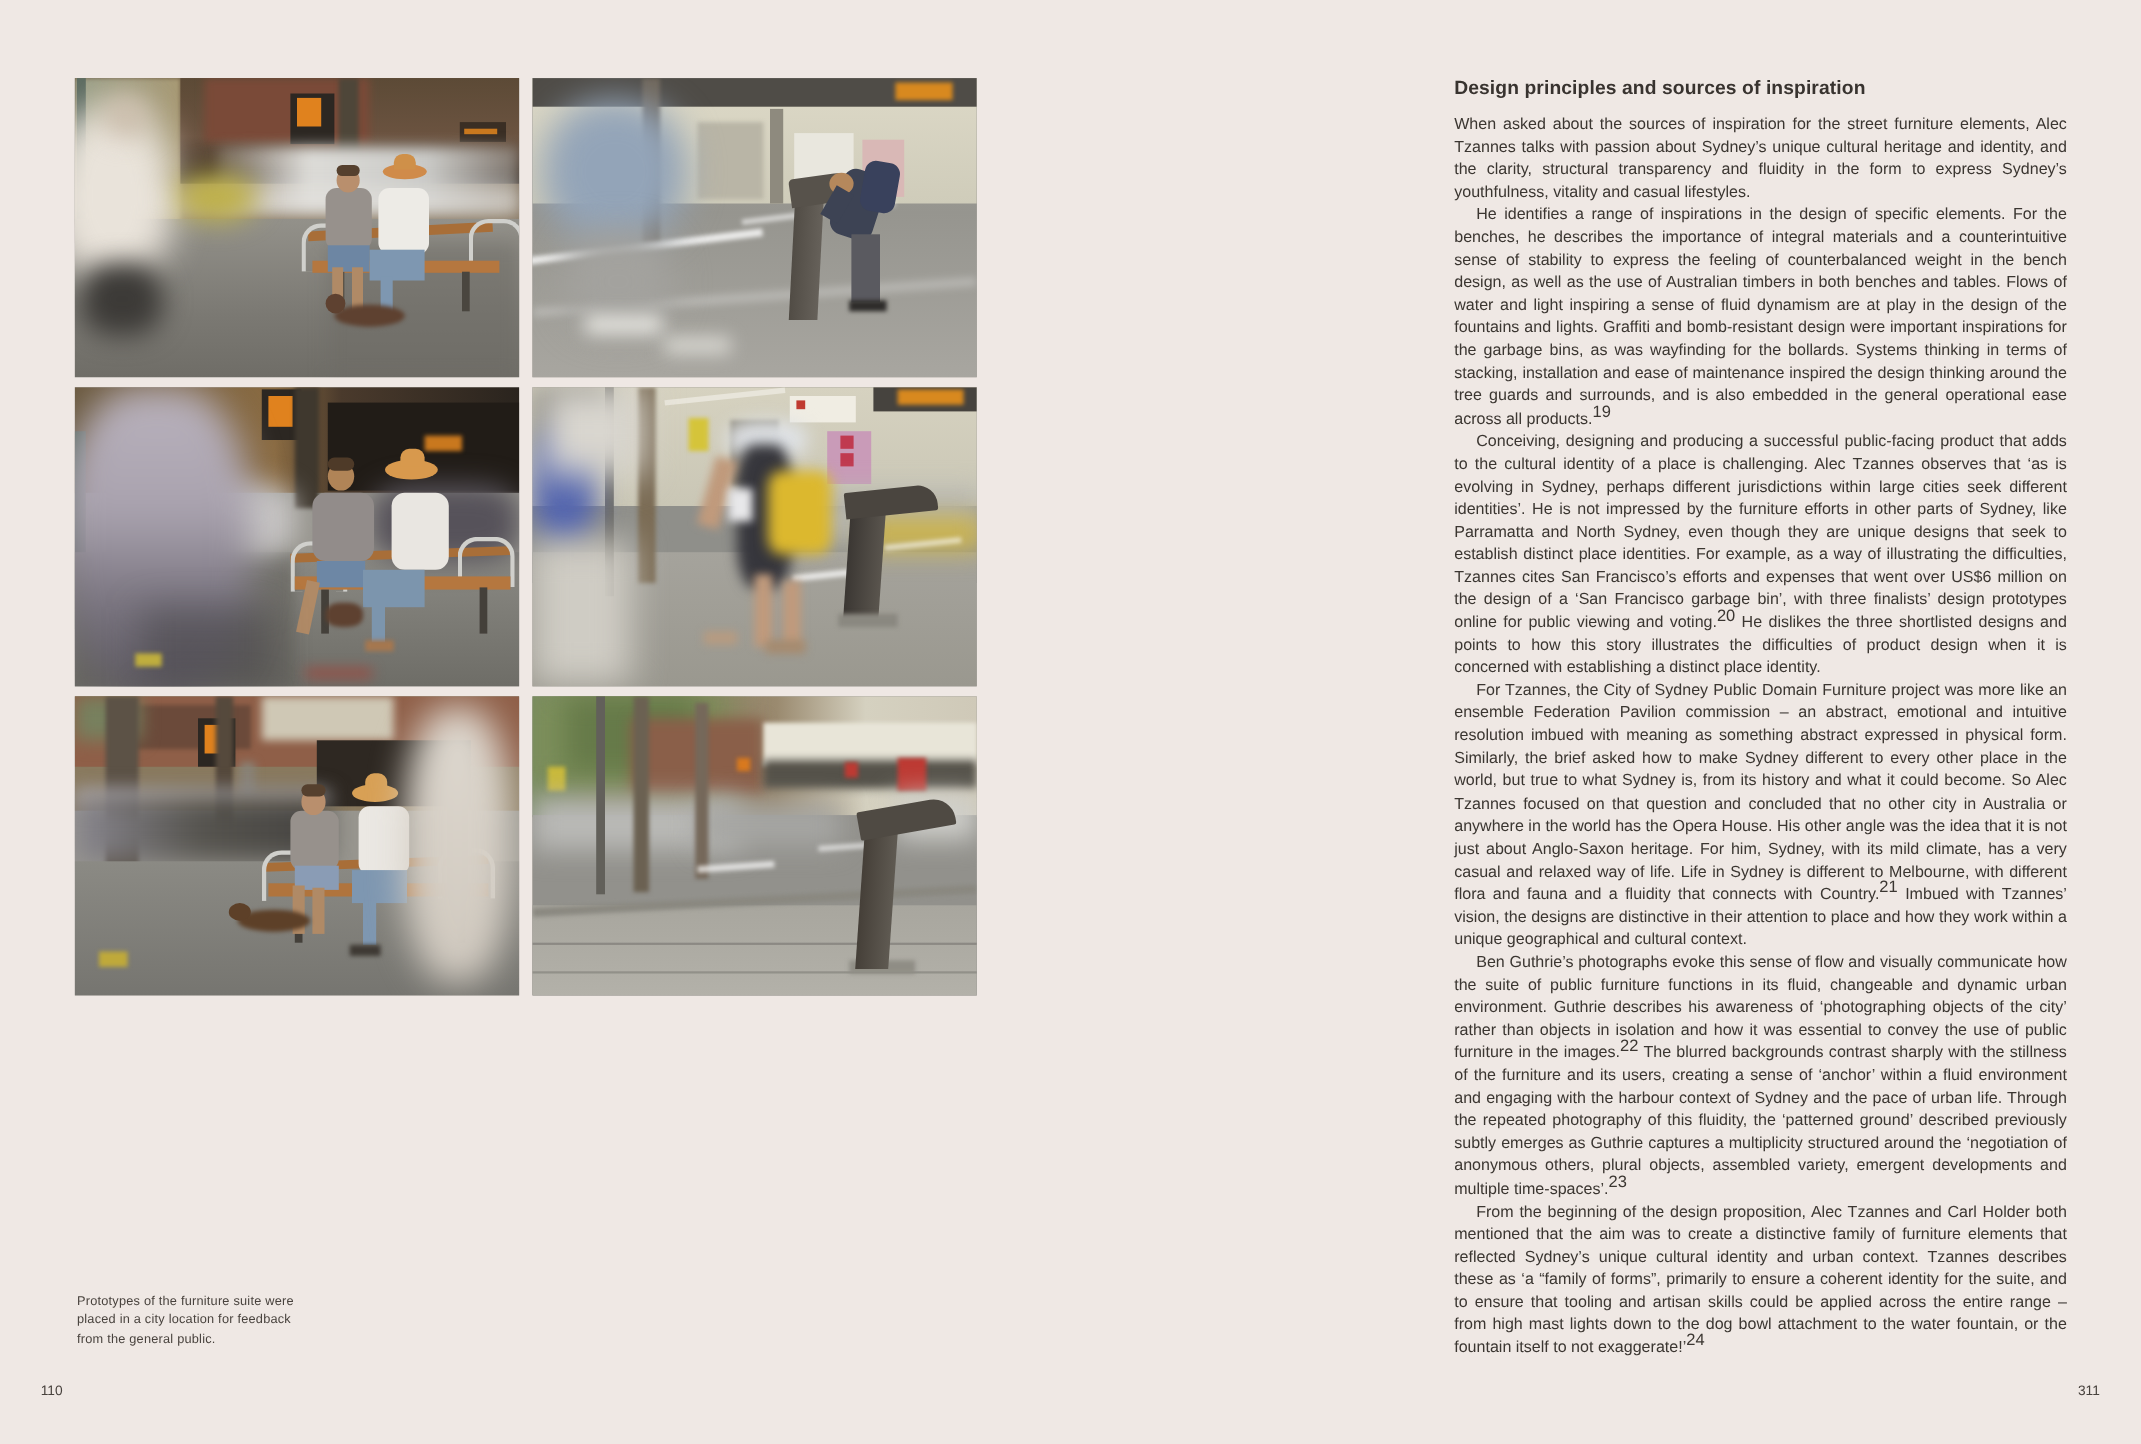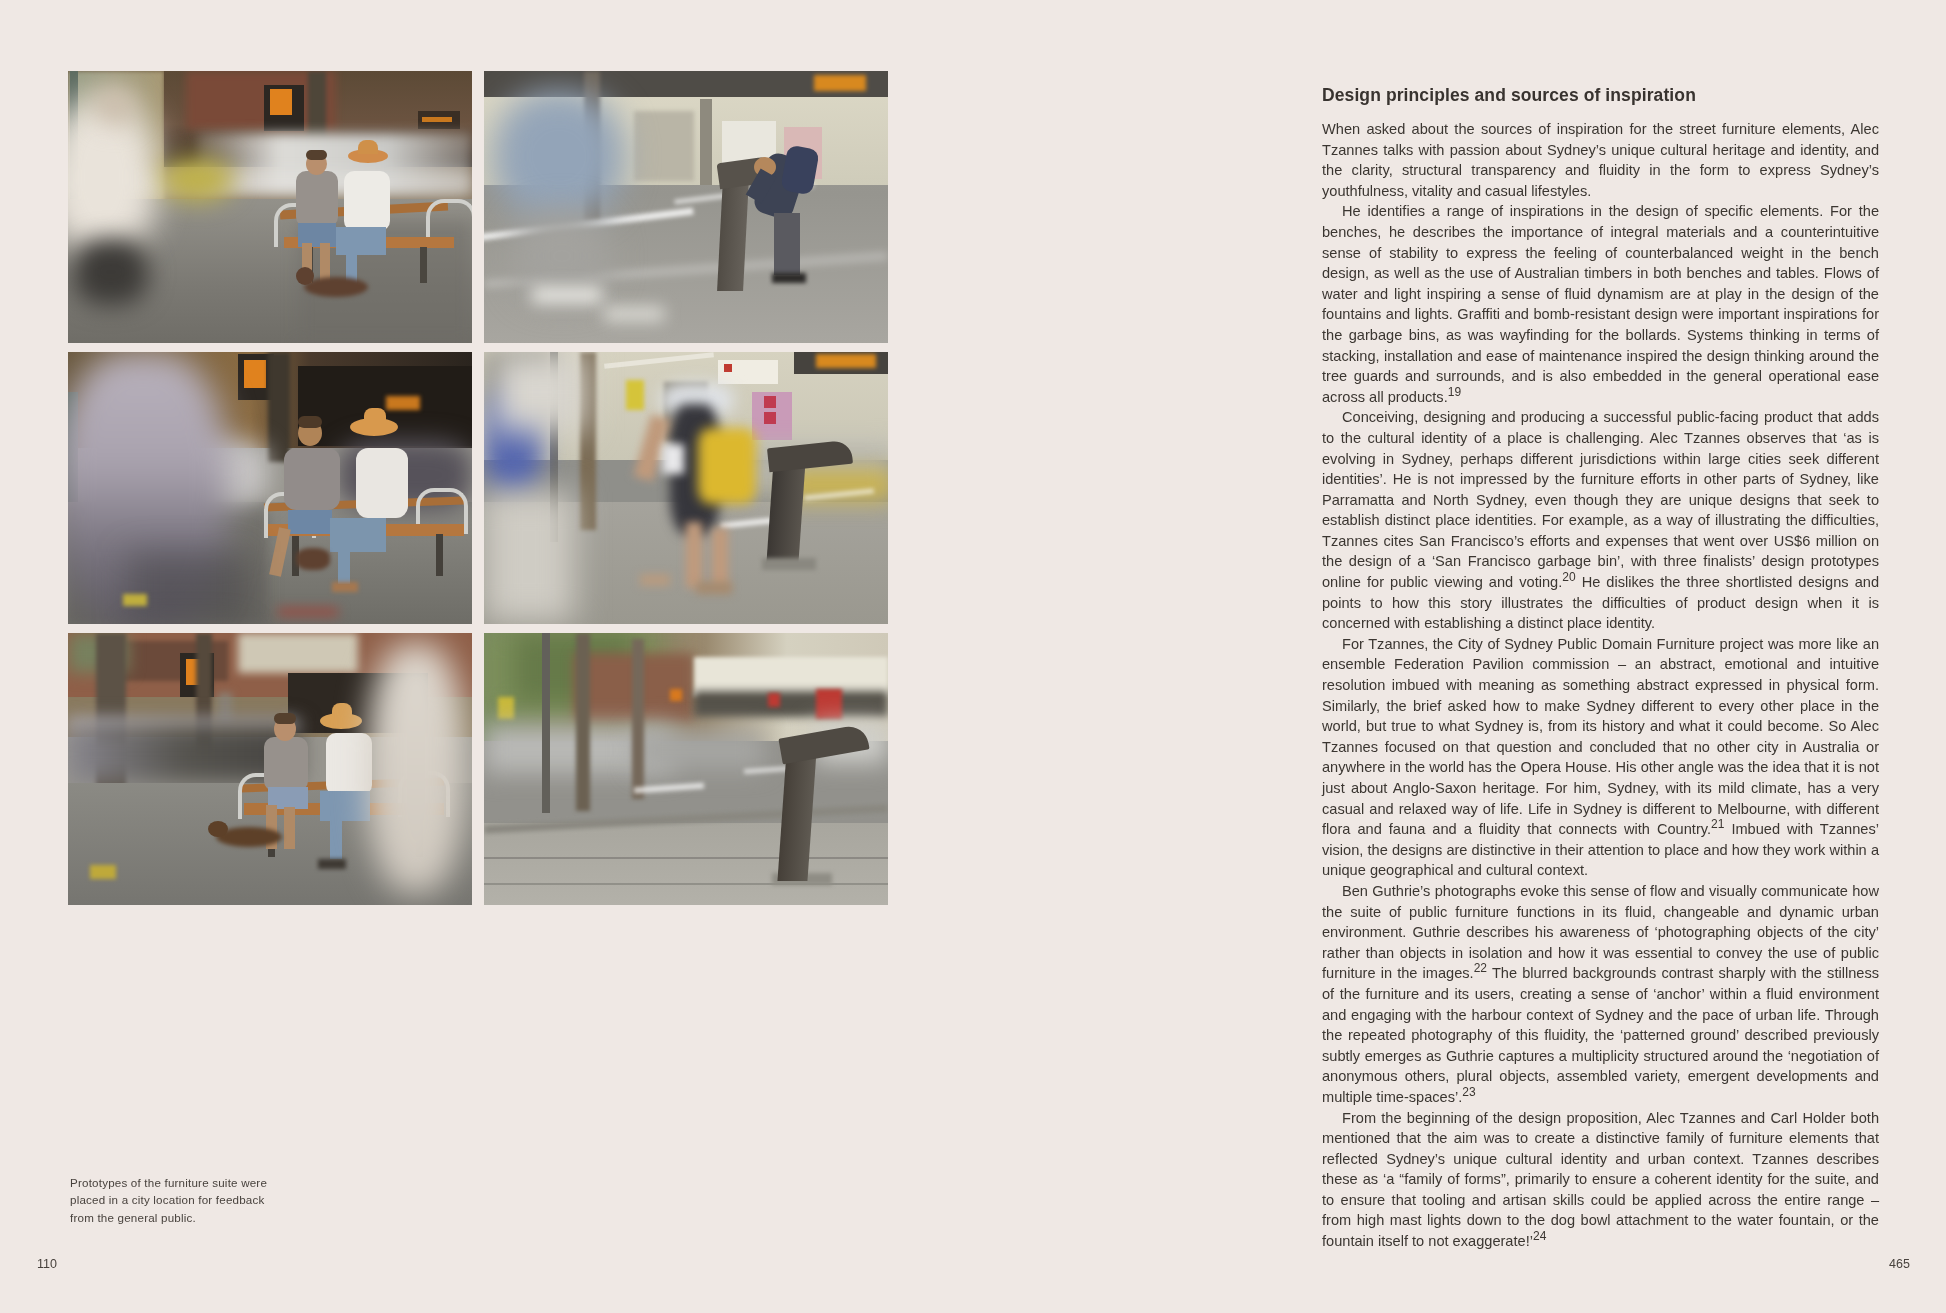--- a/index.html
+++ b/index.html
@@ -3,27 +3,27 @@
 <meta charset="utf-8">
 <style>
   html,body{margin:0;padding:0;}
   body{
     width:1946px;height:1313px;position:relative;overflow:hidden;
     background:#efe8e4;
     font-family:"Liberation Sans","DejaVu Sans",sans-serif;
     color:#3a3531;
   }
   
-  .text-col{position:absolute;left:1322px;top:85px;width:557px;}
+  .text-col{position:absolute;left:1322px;top:69px;width:557px;}
   .heading{font-size:17.5px;font-weight:bold;letter-spacing:.1px;margin:0 0 13px 0;color:#38332f;}
   .body-text p{
     margin:0;font-size:14.6px;line-height:20.6px;text-align:justify;color:#3b3631;
   }
   .body-text p.ind{text-indent:20px;}
-  .body-text sup{font-size:12px;line-height:0;vertical-align:super;letter-spacing:0;}
+  .body-text sup{font-size:15px;line-height:0;vertical-align:super;letter-spacing:0;}
   
   .caption{
     position:absolute;left:70px;top:1174px;width:230px;
     font-size:11.6px;line-height:17.4px;color:#48423d;letter-spacing:.2px;
     white-space:pre-line;
   }
   .folio{position:absolute;font-size:12.5px;color:#48423d;}
   .folio-left{left:37px;top:1257px;}
   .folio-right{left:1889px;top:1257px;}
   
@@ -260,14 +260,14 @@
     <h2 class="heading">Design principles and sources of inspiration</h2>
     <div class="body-text">
         <p>When asked about the sources of inspiration for the street furniture elements, Alec Tzannes talks with passion about Sydney’s unique cultural heritage and identity, and the clarity, structural transparency and fluidity in the form to express Sydney’s youthfulness, vitality and casual lifestyles.</p>
         <p class="ind">He identifies a range of inspirations in the design of specific elements. For the benches, he describes the importance of integral materials and a counterintuitive sense of stability to express the feeling of counterbalanced weight in the bench design, as well as the use of Australian timbers in both benches and tables. Flows of water and light inspiring a sense of fluid dynamism are at play in the design of the fountains and lights. Graffiti and bomb-resistant design were important inspirations for the garbage bins, as was wayfinding for the bollards. Systems thinking in terms of stacking, installation and ease of maintenance inspired the design thinking around the tree guards and surrounds, and is also embedded in the general operational ease across all products.<sup>19</sup></p>
         <p class="ind">Conceiving, designing and producing a successful public-facing product that adds to the cultural identity of a place is challenging. Alec Tzannes observes that ‘as is evolving in Sydney, perhaps different jurisdictions within large cities seek different identities’. He is not impressed by the furniture efforts in other parts of Sydney, like Parramatta and North Sydney, even though they are unique designs that seek to establish distinct place identities. For example, as a way of illustrating the difficulties, Tzannes cites San Francisco’s efforts and expenses that went over US$6 million on the design of a ‘San Francisco garbage bin’, with three finalists’ design prototypes online for public viewing and voting.<sup>20</sup> He dislikes the three shortlisted designs and points to how this story illustrates the difficulties of product design when it is concerned with establishing a distinct place identity.</p>
         <p class="ind">For Tzannes, the City of Sydney Public Domain Furniture project was more like an ensemble Federation Pavilion commission – an abstract, emotional and intuitive resolution imbued with meaning as something abstract expressed in physical form. Similarly, the brief asked how to make Sydney different to every other place in the world, but true to what Sydney is, from its history and what it could become. So Alec Tzannes focused on that question and concluded that no other city in Australia or anywhere in the world has the Opera House. His other angle was the idea that it is not just about Anglo-Saxon heritage. For him, Sydney, with its mild climate, has a very casual and relaxed way of life. Life in Sydney is different to Melbourne, with different flora and fauna and a fluidity that connects with Country.<sup>21</sup> Imbued with Tzannes’ vision, the designs are distinctive in their attention to place and how they work within a unique geographical and cultural context.</p>
         <p class="ind">Ben Guthrie’s photographs evoke this sense of flow and visually communicate how the suite of public furniture functions in its fluid, changeable and dynamic urban environment. Guthrie describes his awareness of ‘photographing objects of the city’ rather than objects in isolation and how it was essential to convey the use of public furniture in the images.<sup>22</sup> The blurred backgrounds contrast sharply with the stillness of the furniture and its users, creating a sense of ‘anchor’ within a fluid environment and engaging with the harbour context of Sydney and the pace of urban life. Through the repeated photography of this fluidity, the ‘patterned ground’ described previously subtly emerges as Guthrie captures a multiplicity structured around the ‘negotiation of anonymous others, plural objects, assembled variety, emergent developments and multiple time-spaces’.<sup>23</sup></p>
         <p class="ind">From the beginning of the design proposition, Alec Tzannes and Carl Holder both mentioned that the aim was to create a distinctive family of furniture elements that reflected Sydney’s unique cultural identity and urban context. Tzannes describes these as ‘a “family of forms”, primarily to ensure a coherent identity for the suite, and to ensure that tooling and artisan skills could be applied across the entire range – from high mast lights down to the dog bowl attachment to the water fountain, or the fountain itself to not exaggerate!’<sup>24</sup></p>
       </div>
   </div>
-  <div class="folio folio-right">465</div>
+  <div class="folio folio-right">311</div>
 </div>
 
 </body></html>

